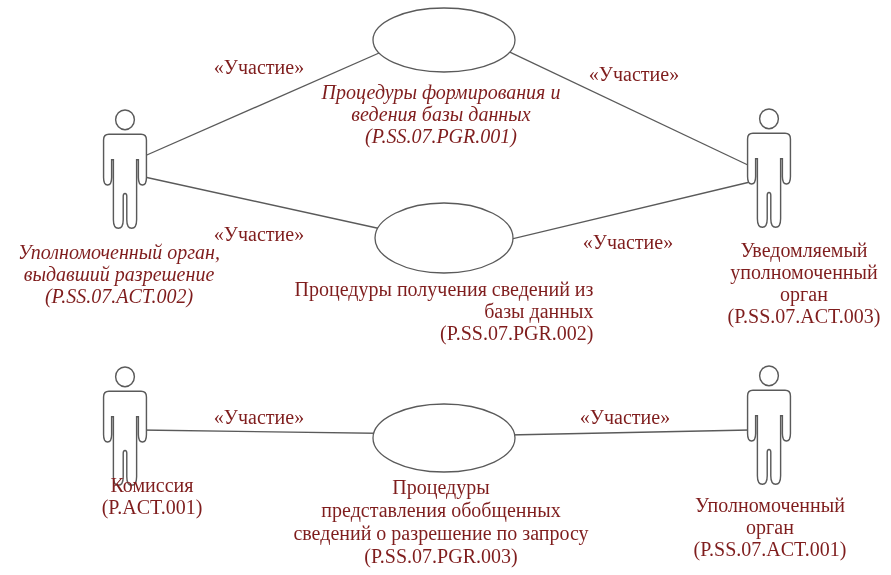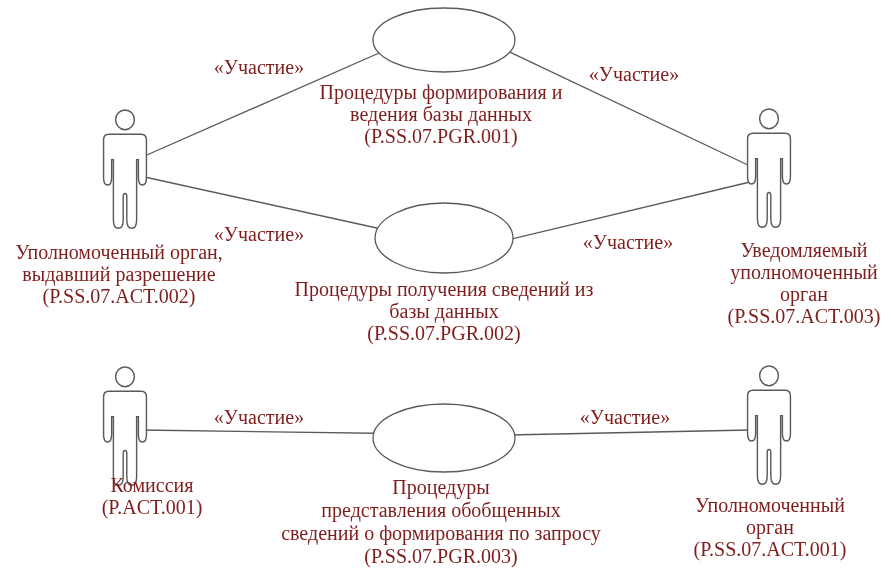--- a/index.html
+++ b/index.html
@@ -55,32 +55,32 @@
       <ellipse cx="444" cy="238" rx="69" ry="35"></ellipse>
       <ellipse cx="444" cy="438" rx="71" ry="34"></ellipse>
     </g>
 
     <use href="#actor-figure" transform="translate(100,109) scale(0.893,0.939)"></use>
     <use href="#actor-figure" transform="translate(744,108) scale(0.893,0.939)"></use>
     <use href="#actor-figure" transform="translate(100,366) scale(0.893,0.939)"></use>
     <use href="#actor-figure" transform="translate(744,365) scale(0.893,0.939)"></use>
   </svg>
 
-  <div class="lbl" style="left:441px; top:81px;">Процедуры формирования и
+  <div class="lbl" style="left:441px; top:81px;font-style:italic;">Процедуры формирования и
 ведения базы данных
 (P.SS.07.PGR.001)</div>
-  <div class="lbl" style="left:444px; top:278px;">Процедуры получения сведений из
+  <div class="lbl" style="left:444px; top:278px;text-align:right;">Процедуры получения сведений из
 базы данных
 (P.SS.07.PGR.002)</div>
   <div class="lbl lh23" style="left:441px; top:476px;">Процедуры
 представления обобщенных
-сведений о формирования по запросу
+сведений о разрешение по запросу
 (P.SS.07.PGR.003)</div>
 
-  <div class="lbl" style="left:119px; top:241px;">Уполномоченный орган,
+  <div class="lbl" style="left:119px; top:241px;font-style:italic;">Уполномоченный орган,
 выдавший разрешение
 (P.SS.07.ACT.002)</div>
   <div class="lbl" style="left:804px; top:239px;">Уведомляемый
 уполномоченный орган
 (P.SS.07.ACT.003)</div>
   <div class="lbl" style="left:124px; top:474px;margin-left:28px;">Комиссия
 (P.ACT.001)</div>
   <div class="lbl" style="left:770px; top:494px;">Уполномоченный орган
 (P.SS.07.ACT.001)</div>
 

